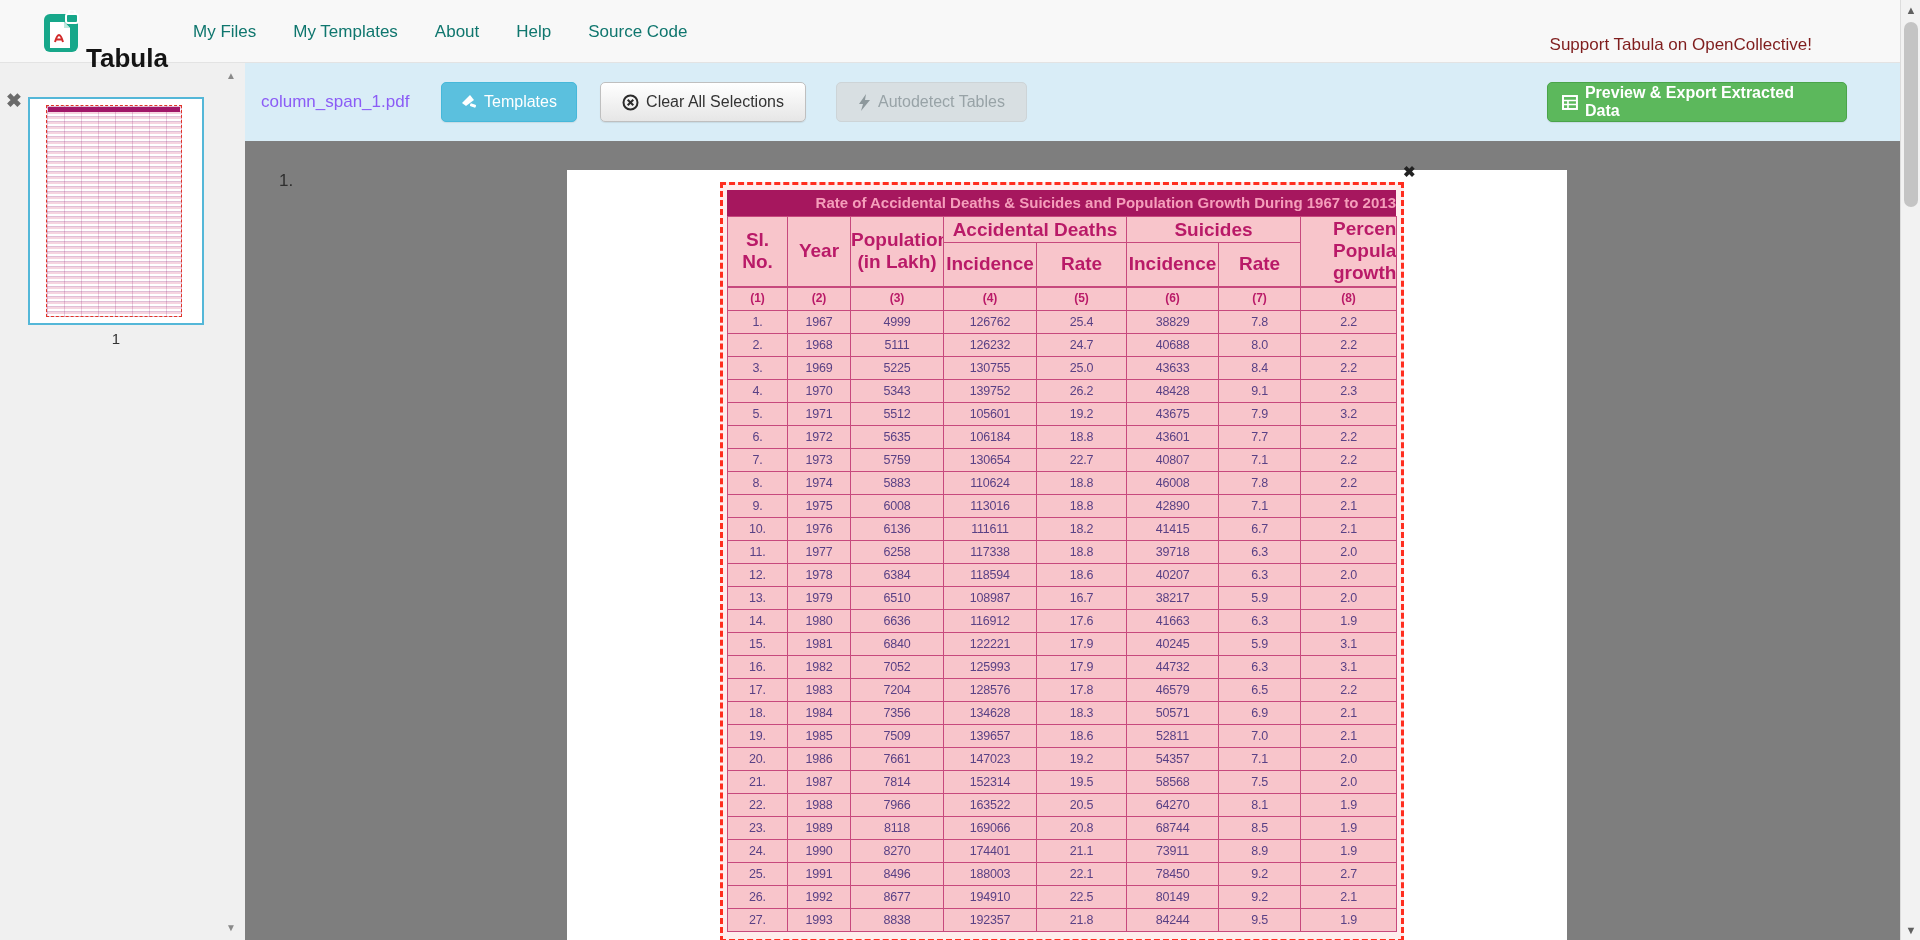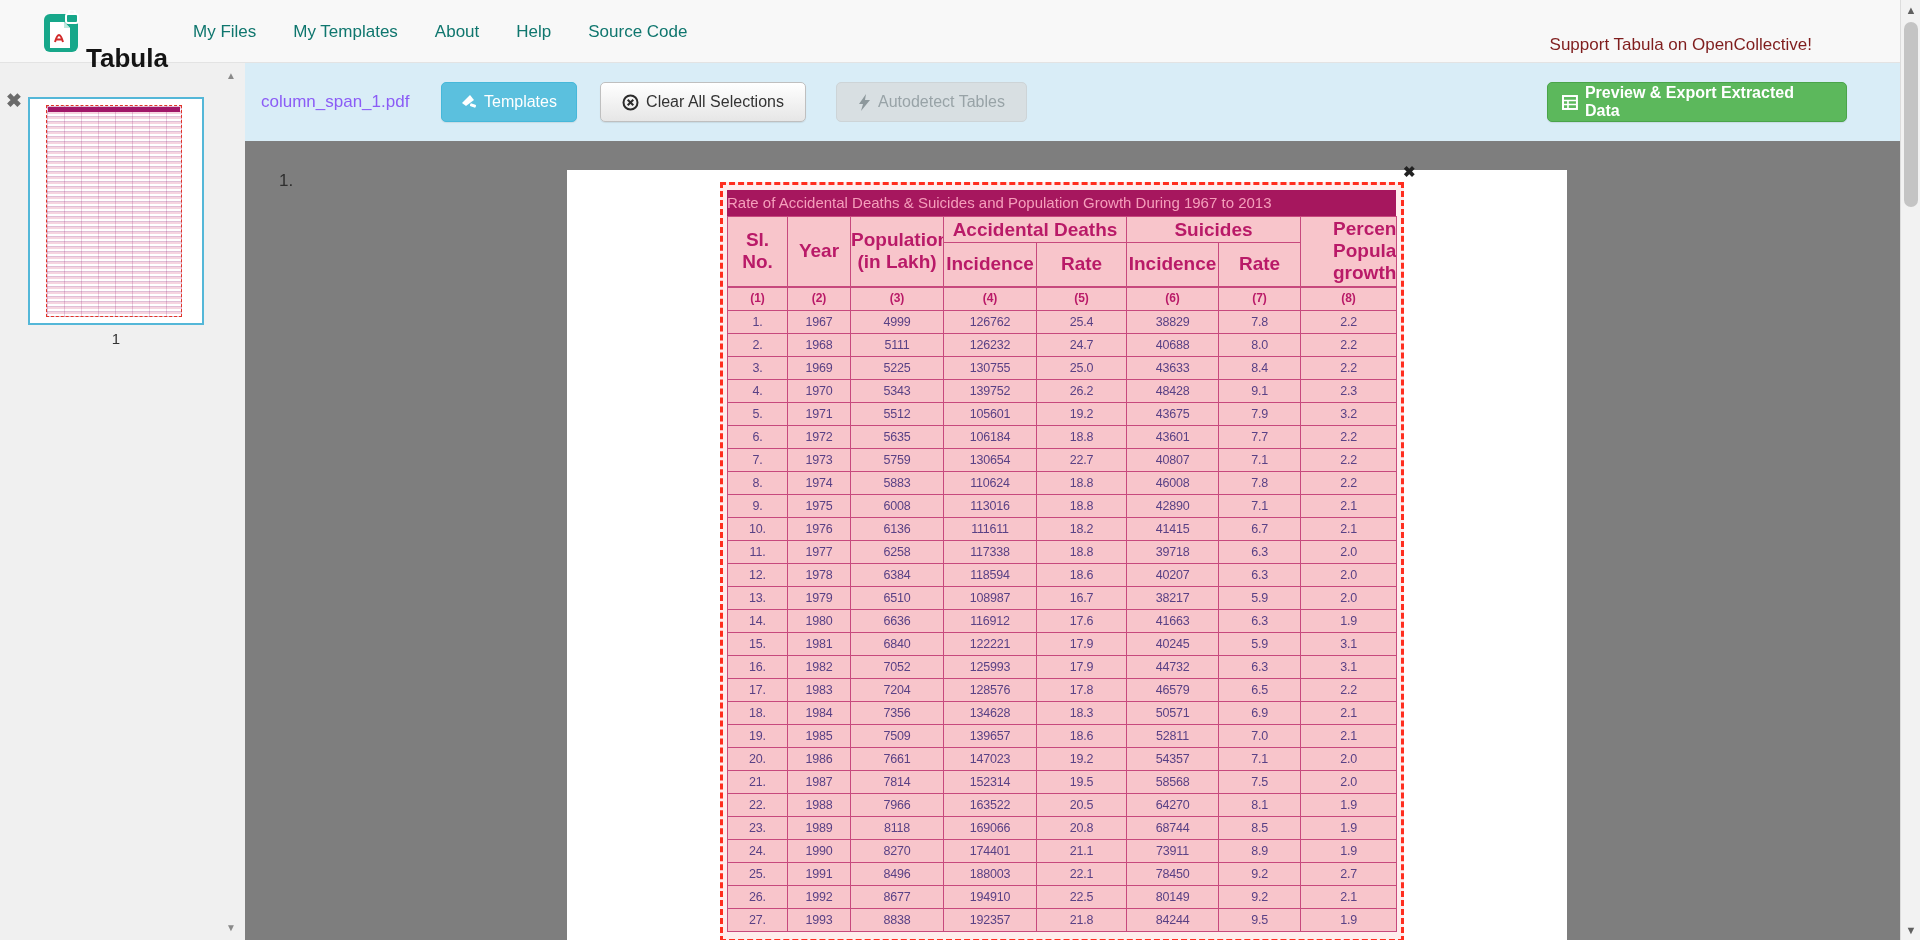--- a/index.html
+++ b/index.html
@@ -46,21 +46,21 @@
   .btn-preview { right:53px; width:300px; background:#5cb85c; border:1px solid #4aa44a; color:#fff; font-weight:bold; }
 
   
   .workspace { position:absolute; left:245px; top:141px; width:1655px; height:799px;
                background:#7e7e7e; overflow:hidden; }
   .page-num { position:absolute; left:34px; top:30px; font-size:17px; color:#2e2e2e; }
   .pdf-page { position:absolute; left:322px; top:29px; width:1000px; height:770px;
               background:#ffffff; overflow:hidden; cursor:crosshair; }
 
   .tbl-title { position:absolute; left:160px; top:20px; width:669px; height:26px; background:#9c1160;
-               color:#f4a8c8; font-size:15px; font-weight:normal; text-align:left; line-height:26px;
+               color:#f4a8c8; font-size:15px; font-weight:bold; text-align:right; line-height:26px;
                white-space:nowrap; overflow:hidden; z-index:1; }
   table.tbl { position:absolute; left:160px; top:46px; width:669px; border-collapse:collapse;
               table-layout:fixed; z-index:1; background:#f8d3da; }
   .tbl th, .tbl td { border:1px solid #c14983; text-align:center; vertical-align:middle; overflow:hidden; }
   .tbl th { color:#b2156b; font-size:19px; font-weight:bold; line-height:1.15; }
   .tbl .pre { white-space:pre-line; }
   .tbl tr.hA th { height:26px; }
   .tbl tr.hB th { height:44px; }
   .tbl tr.hC th { height:24px; font-size:12px; border-top:2px solid #c14983; }
   .tbl td { height:23px; color:#47408c; font-size:12.5px; letter-spacing:-0.2px; }

